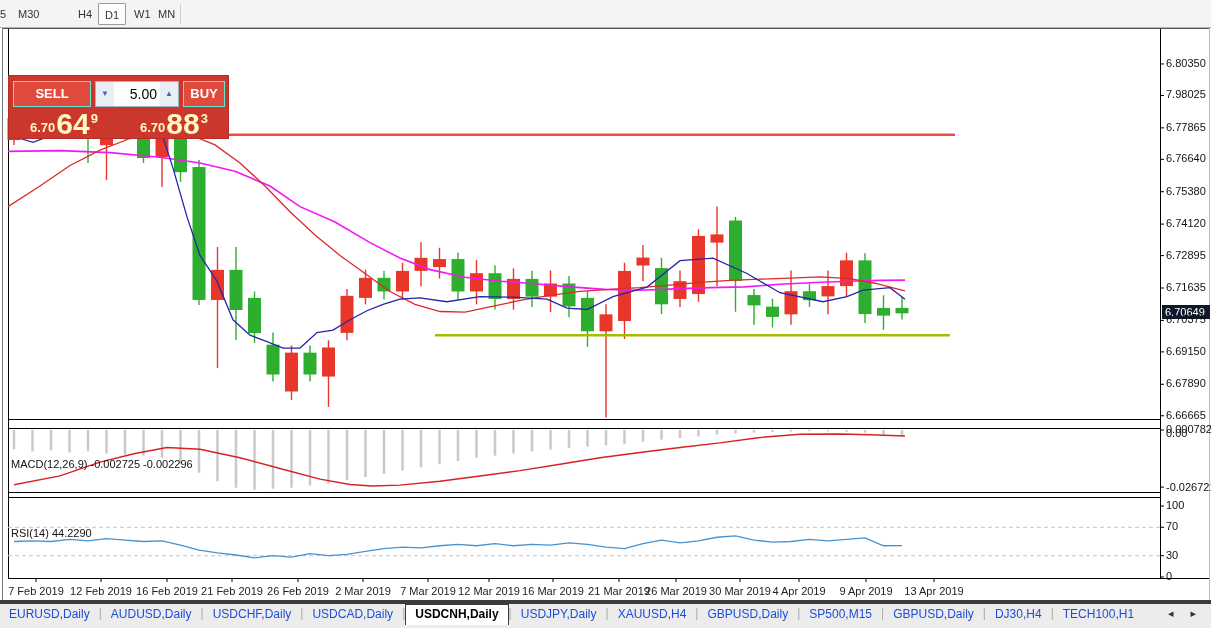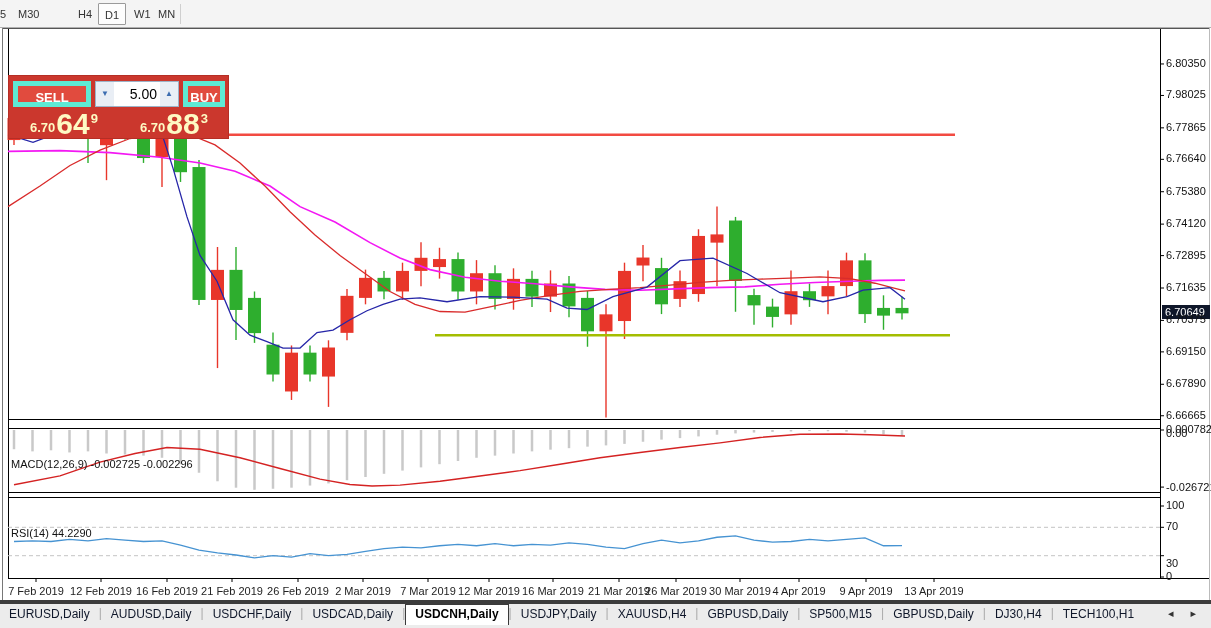--- a/index.html
+++ b/index.html
@@ -26,42 +26,42 @@
   .ind-title { font-size:11px; color:#111; }
   .axis-lbl { font-size:11px; color:#111; }
   .date-lbl { font-size:11px; color:#222; transform:translateX(-50%); }
   #cur-price-tag { background:#0f172a; color:#fff; font-size:11px; padding:1px 4px 1px 3px;
     left:1162px; width:48px; }
 
   
   #trade-panel { position:absolute; left:8px; top:47px; width:221px; height:64px;
     background:#cb372d; border:1px solid #b52e25; }
   .tp-btn { position:absolute; top:5px; height:26px; background:#e14b3e;
-    border:5px solid #5eead4; color:#fff; font-size:13px; font-weight:700;
+    border:1px solid #5eead4; color:#fff; font-size:13px; font-weight:700;
     text-align:center; line-height:24px; cursor:pointer; }
   #sell-btn { left:4px; width:78px; }
   #buy-btn  { left:174px; width:42px; }
   #vol-box { position:absolute; left:86px; top:5px; width:84px; height:26px;
     background:#fff; border:1px solid #9db3c8; display:flex; }
   .spin { width:18px; height:24px; background:#e9eef5; color:#3c6db0; font-size:8px;
     text-align:center; line-height:24px; cursor:pointer; }
   #vol-input { width:46px; border:0; outline:0; text-align:right; font-size:14px;
     font-family:"Liberation Sans",sans-serif; padding-right:3px; color:#000; }
   .quote-box { position:absolute; top:36px; height:25px; color:#fef9c3; display:flex;
     align-items:flex-end; justify-content:center; cursor:pointer; }
   #sell-quote { left:2px; width:106px; }
   #buy-quote { left:112px; width:106px; }
   .q-small { font-size:13px; font-weight:700; margin-bottom:2px; }
   .q-big { font-size:30px; font-weight:700; line-height:26px; margin:0 1px; }
   .q-sup { font-size:13px; font-weight:700; margin-bottom:11px; }
 
   
   #tab-bar { position:absolute; left:0; top:602px; width:1211px; height:26px;
     background:#ececec; border-top:2px solid #3c3c3c; }
-  .tab { float:left; height:20px; line-height:19px; font-size:12px; color:#0f172a;
+  .tab { float:left; height:20px; line-height:19px; font-size:12px; color:#1d4ed8;
     padding:0 9px; margin-top:1px; cursor:pointer; position:relative; }
   .tab-sep { float:left; color:#aaa; margin-top:2px; font-size:12px; }
   .tab.active { background:#fff; color:#000; font-weight:700;
     border:1px solid #3a3a3a; border-bottom:none; height:21px; margin-top:0; }
   #tab-scroll { position:absolute; right:8px; top:3px; font-size:11px; color:#333; }
   #tab-scroll span { padding:0 7px; cursor:pointer; }
 </style>
 </head>
 <body>
 
@@ -318,21 +318,21 @@
       <div class="lbl axis-lbl" style="left: 1166px; top: 156.728px;">6.75380</div>
       <div class="lbl axis-lbl" style="left: 1166px; top: 189.118px;">6.74120</div>
       <div class="lbl axis-lbl" style="left: 1166px; top: 220.609px;">6.72895</div>
       <div class="lbl axis-lbl" style="left: 1166px; top: 253px;">6.71635</div>
       <div class="lbl axis-lbl" style="left: 1166px; top: 285.391px;">6.70375</div>
       <div class="lbl axis-lbl" style="left: 1166px; top: 316.882px;">6.69150</div>
       <div class="lbl axis-lbl" style="left: 1166px; top: 349.272px;">6.67890</div>
       <div class="lbl axis-lbl" style="left: 1166px; top: 380.763px;">6.66665</div>
       <div class="lbl axis-lbl" style="left: 1166px; top: 471px;">100</div>
       <div class="lbl axis-lbl" style="left: 1166px; top: 492.3px;">70</div>
-      <div class="lbl axis-lbl" style="left: 1166px; top: 520.7px; margin-top: 8px;">30</div>
+      <div class="lbl axis-lbl" style="left: 1166px; top: 520.7px;">30</div>
       <div class="lbl axis-lbl" style="left: 1166px; top: 542px;">0</div>
       <div class="lbl axis-lbl date-lbl" style="left: 36px; top: 557px;">7 Feb 2019</div>
       <div class="lbl axis-lbl date-lbl" style="left: 101px; top: 557px;">12 Feb 2019</div>
       <div class="lbl axis-lbl date-lbl" style="left: 167px; top: 557px;">16 Feb 2019</div>
       <div class="lbl axis-lbl date-lbl" style="left: 232px; top: 557px;">21 Feb 2019</div>
       <div class="lbl axis-lbl date-lbl" style="left: 298px; top: 557px;">26 Feb 2019</div>
       <div class="lbl axis-lbl date-lbl" style="left: 363px; top: 557px;">2 Mar 2019</div>
       <div class="lbl axis-lbl date-lbl" style="left: 428px; top: 557px;">7 Mar 2019</div>
       <div class="lbl axis-lbl date-lbl" style="left: 489px; top: 557px;">12 Mar 2019</div>
       <div class="lbl axis-lbl date-lbl" style="left: 553px; top: 557px;">16 Mar 2019</div>

